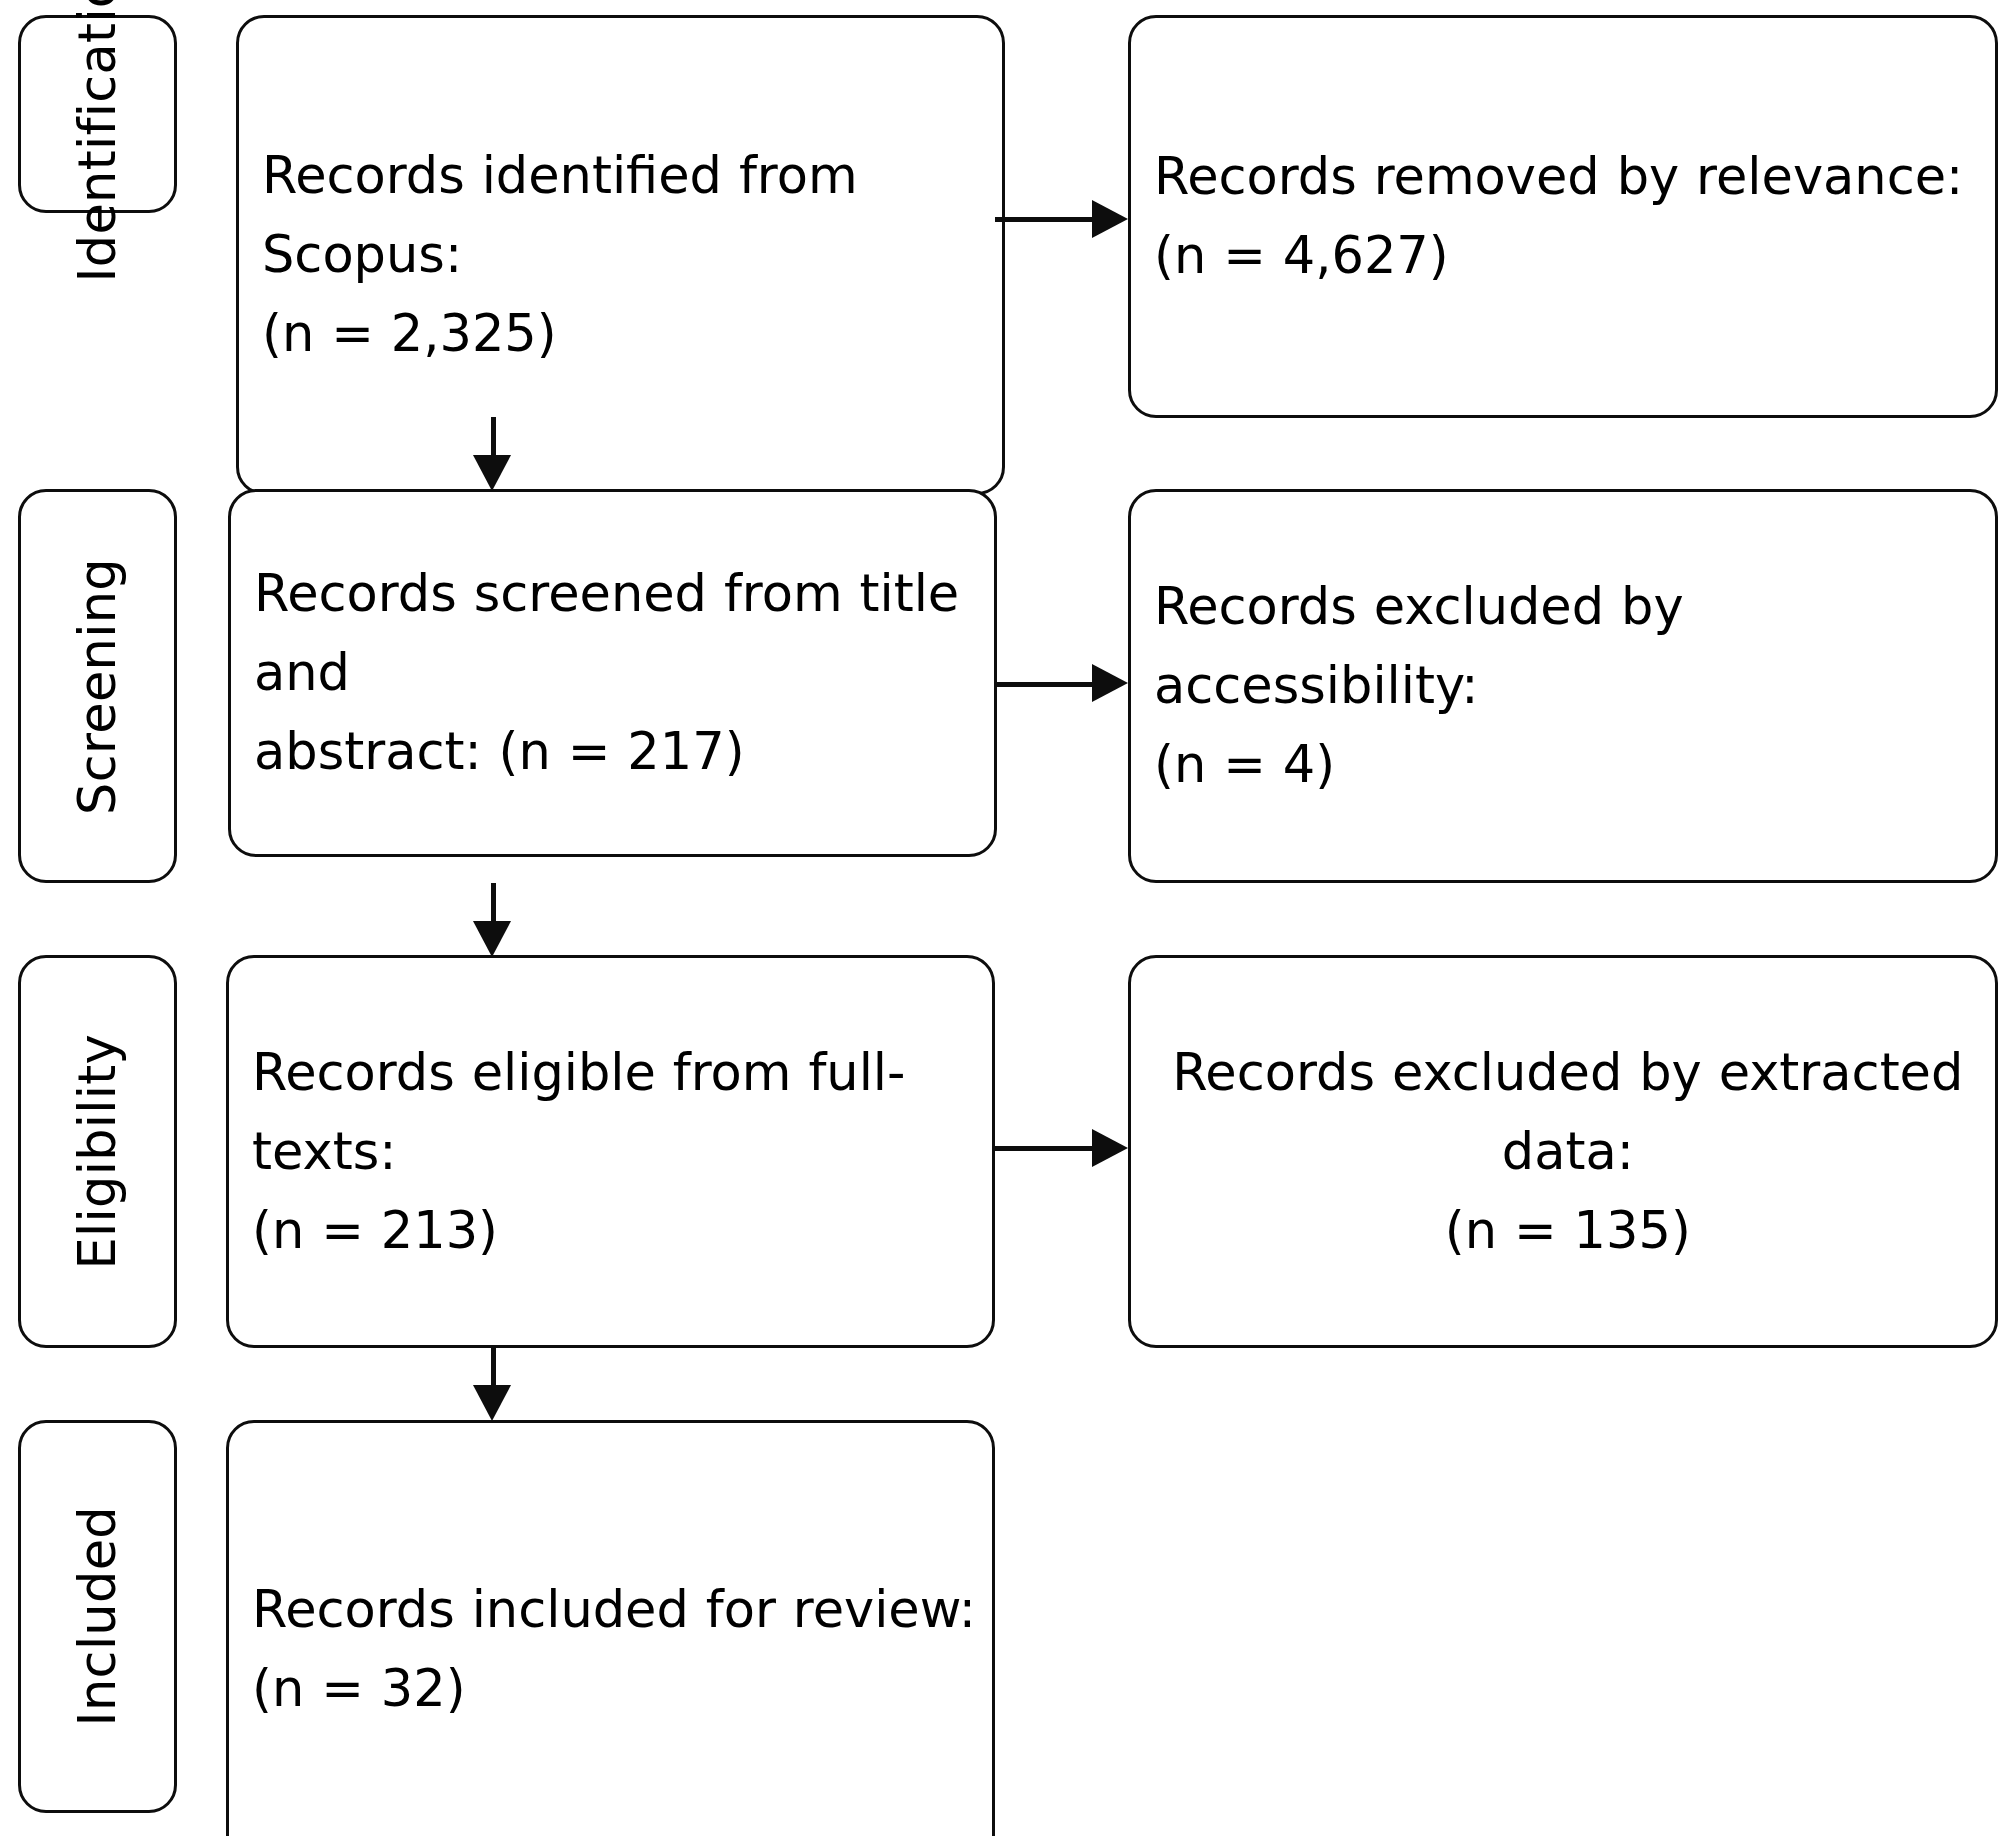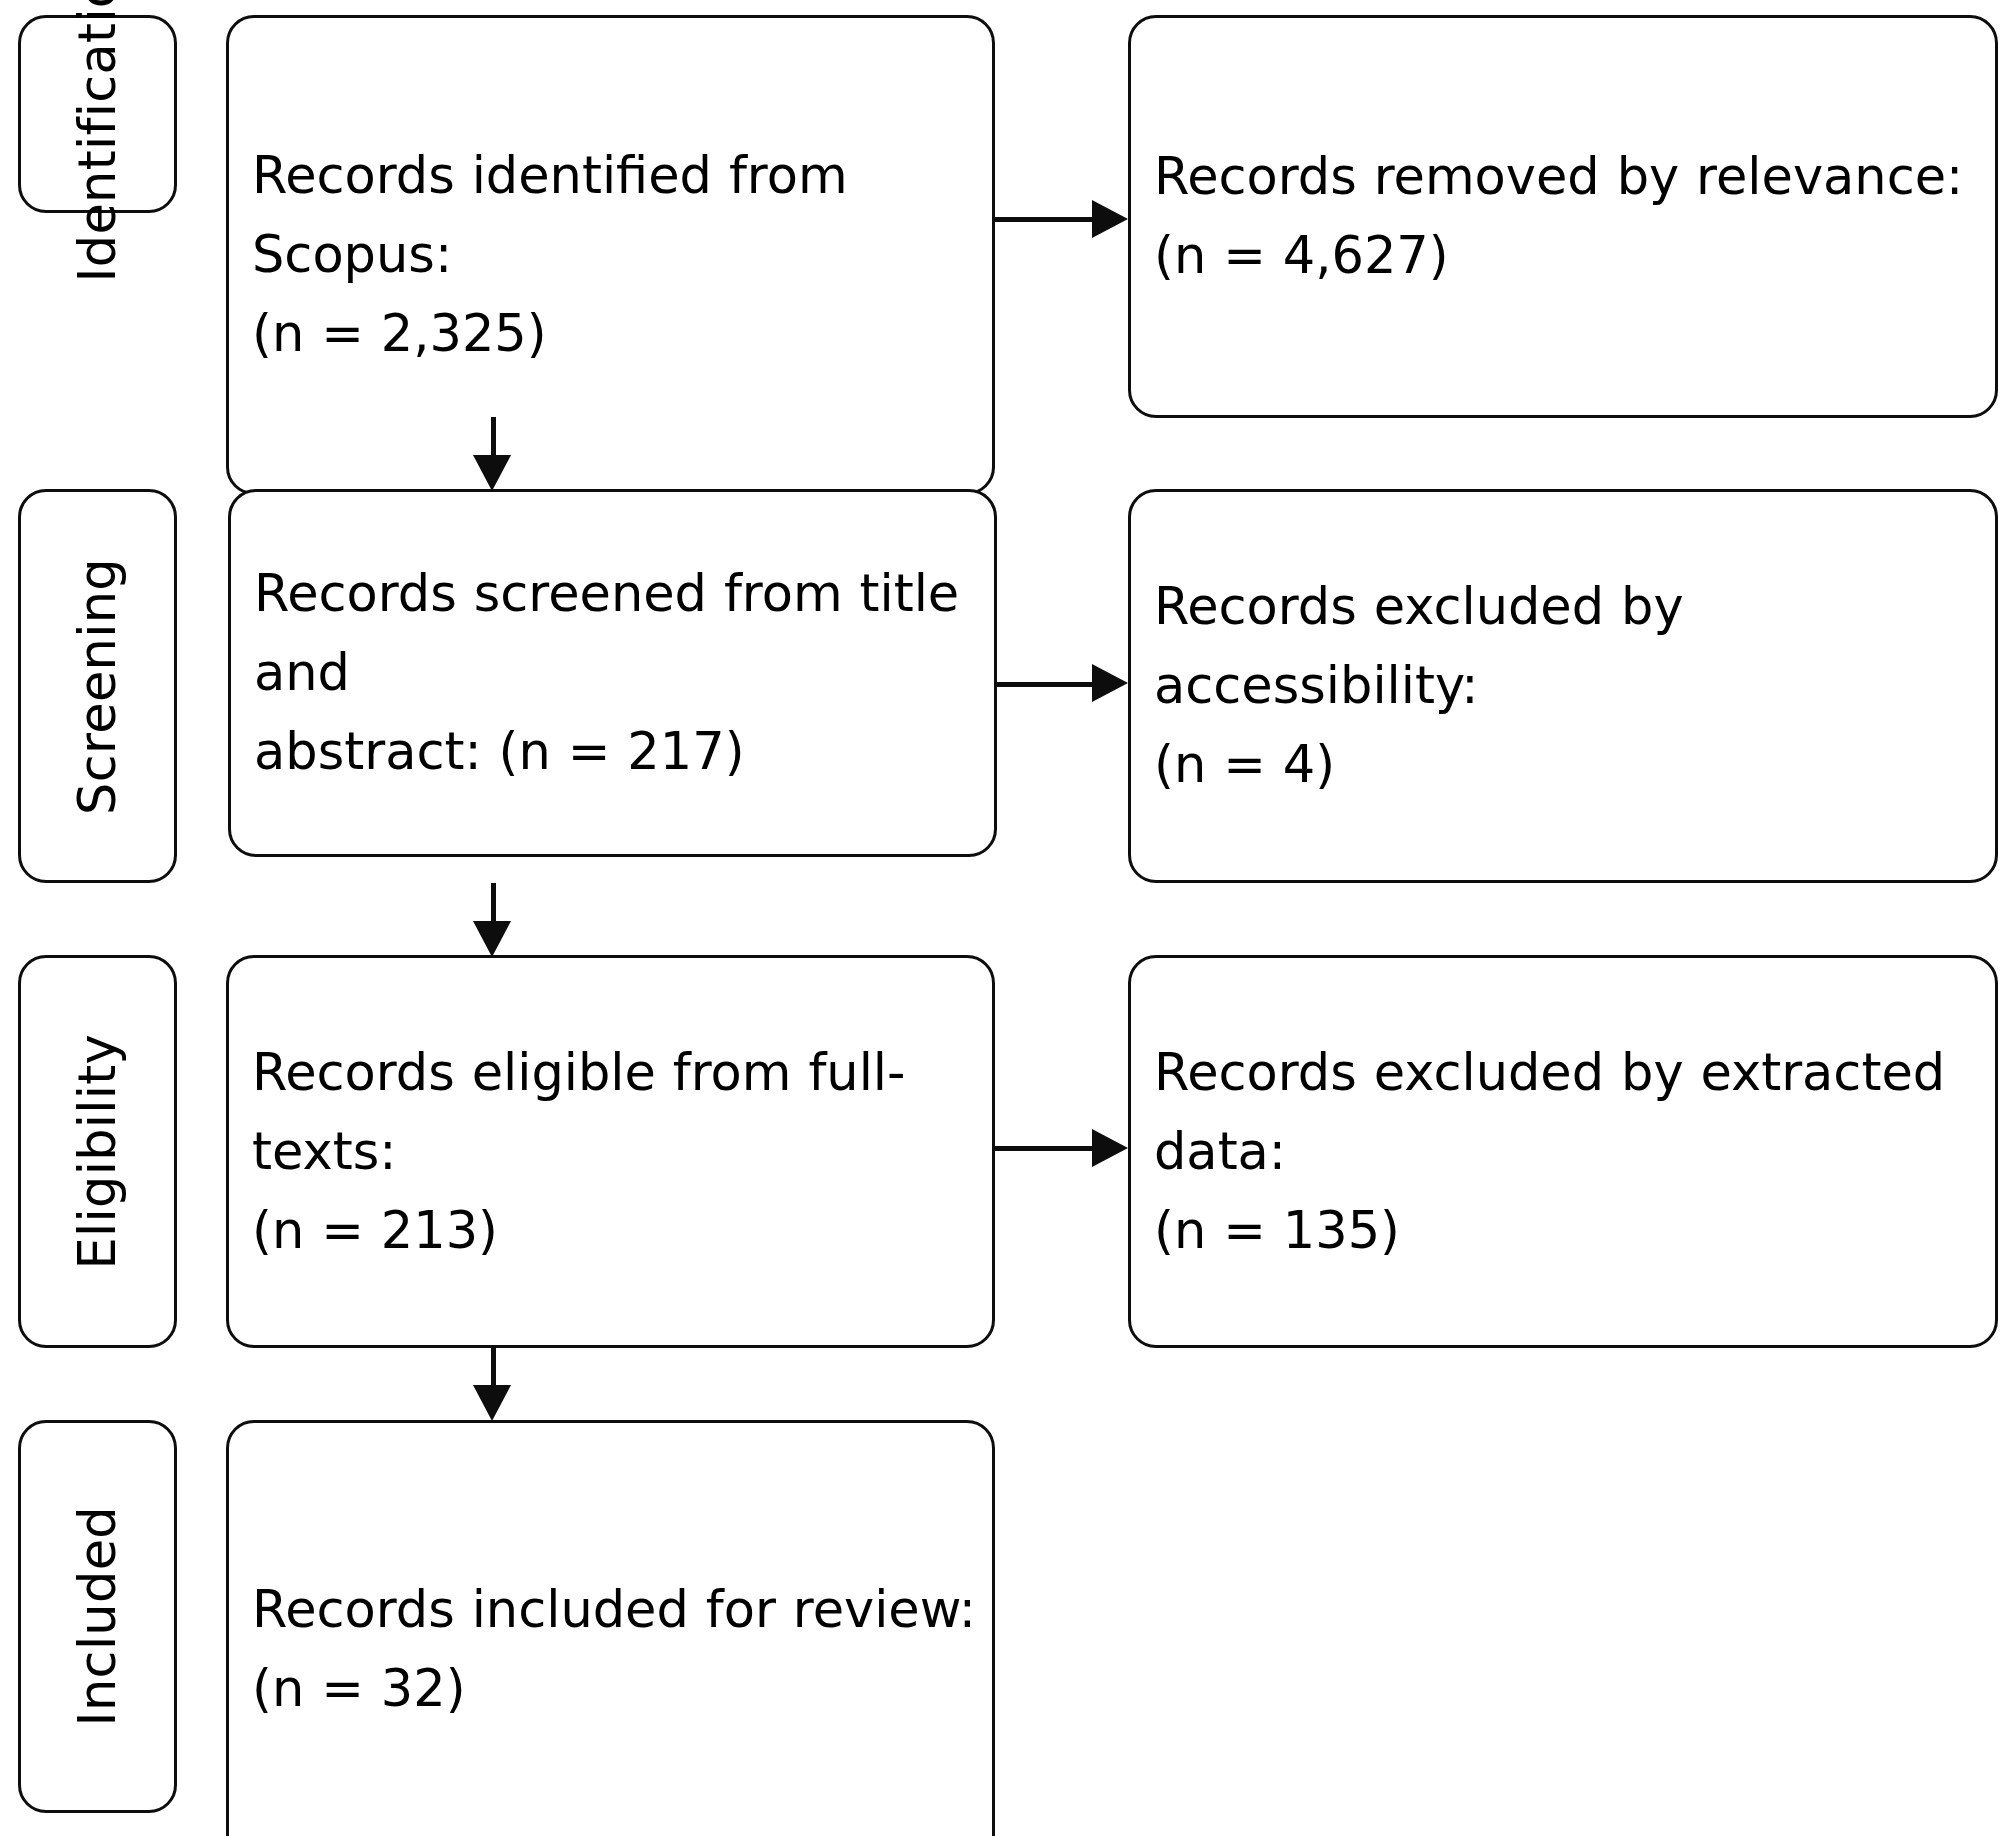--- a/index.html
+++ b/index.html
@@ -87,21 +87,21 @@
 </style>
 </head>
 <body>
 
 <div id="stage">
 
   <div class="box stage-box" style="left:18px; top:14.7px; width:159px; height:198px;">
     <span class="stage-label">Identification</span>
   </div>
 
-  <div class="box content-box" style="left:226px; top:14.7px; width:769px; height:480px;">
+  <div class="box content-box" style="left:236px; top:14.7px; width:769px; height:480px;">
     <div class="content-text center">
       <span class="ln">Records identified from Scopus:</span>
       <span class="ln">(n = 2,325)</span>
     </div>
   </div>
 
   <div class="box content-box" style="left:1128px; top:14.7px; width:870px; height:403px;">
     <div class="content-text center">
       <span class="ln">Records removed by relevance:</span>
       <span class="ln">(n = 4,627)</span>
@@ -142,21 +142,21 @@
     <span class="stage-label">Eligibility</span>
   </div>
 
   <div class="box content-box" style="left:226px; top:955px; width:769px; height:393px;">
     <div class="content-text center">
       <span class="ln">Records eligible from full-texts:</span>
       <span class="ln">(n = 213)</span>
     </div>
   </div>
 
-  <div class="box content-box" style="left:1128px; top:955px; width:870px; height:393px;">
+  <div class="box content-box" style="left:1128px; top:955px; width:870px; height:393px;text-align:center;">
     <div class="content-text center">
       <span class="ln">Records excluded by extracted data:</span>
       <span class="ln">(n = 135)</span>
     </div>
   </div>
 
   <div class="arrow-h" style="left:995px; top:1146px; width:100px;"></div>
   <div class="arrow-h-head" style="left:1092px; top:1129px;"></div>
 
   <div class="arrow-v" style="left:491px; top:1347px; width:4.7px; height:41px;"></div>

